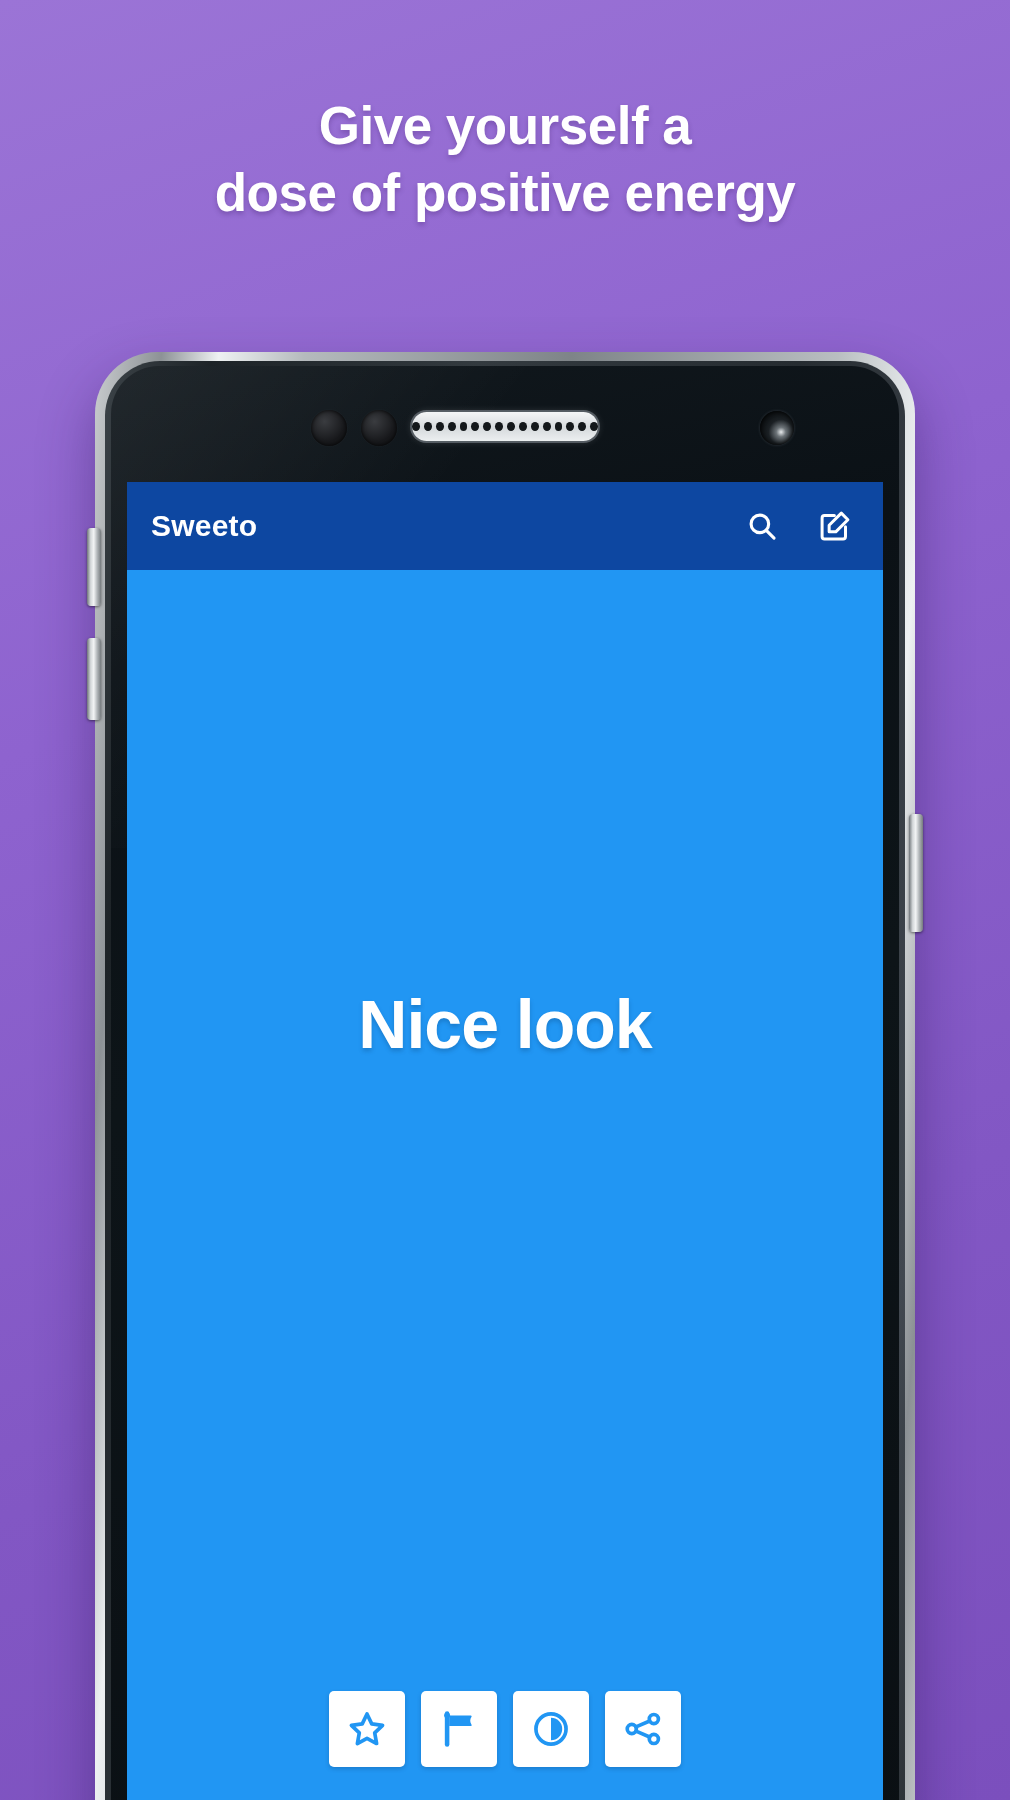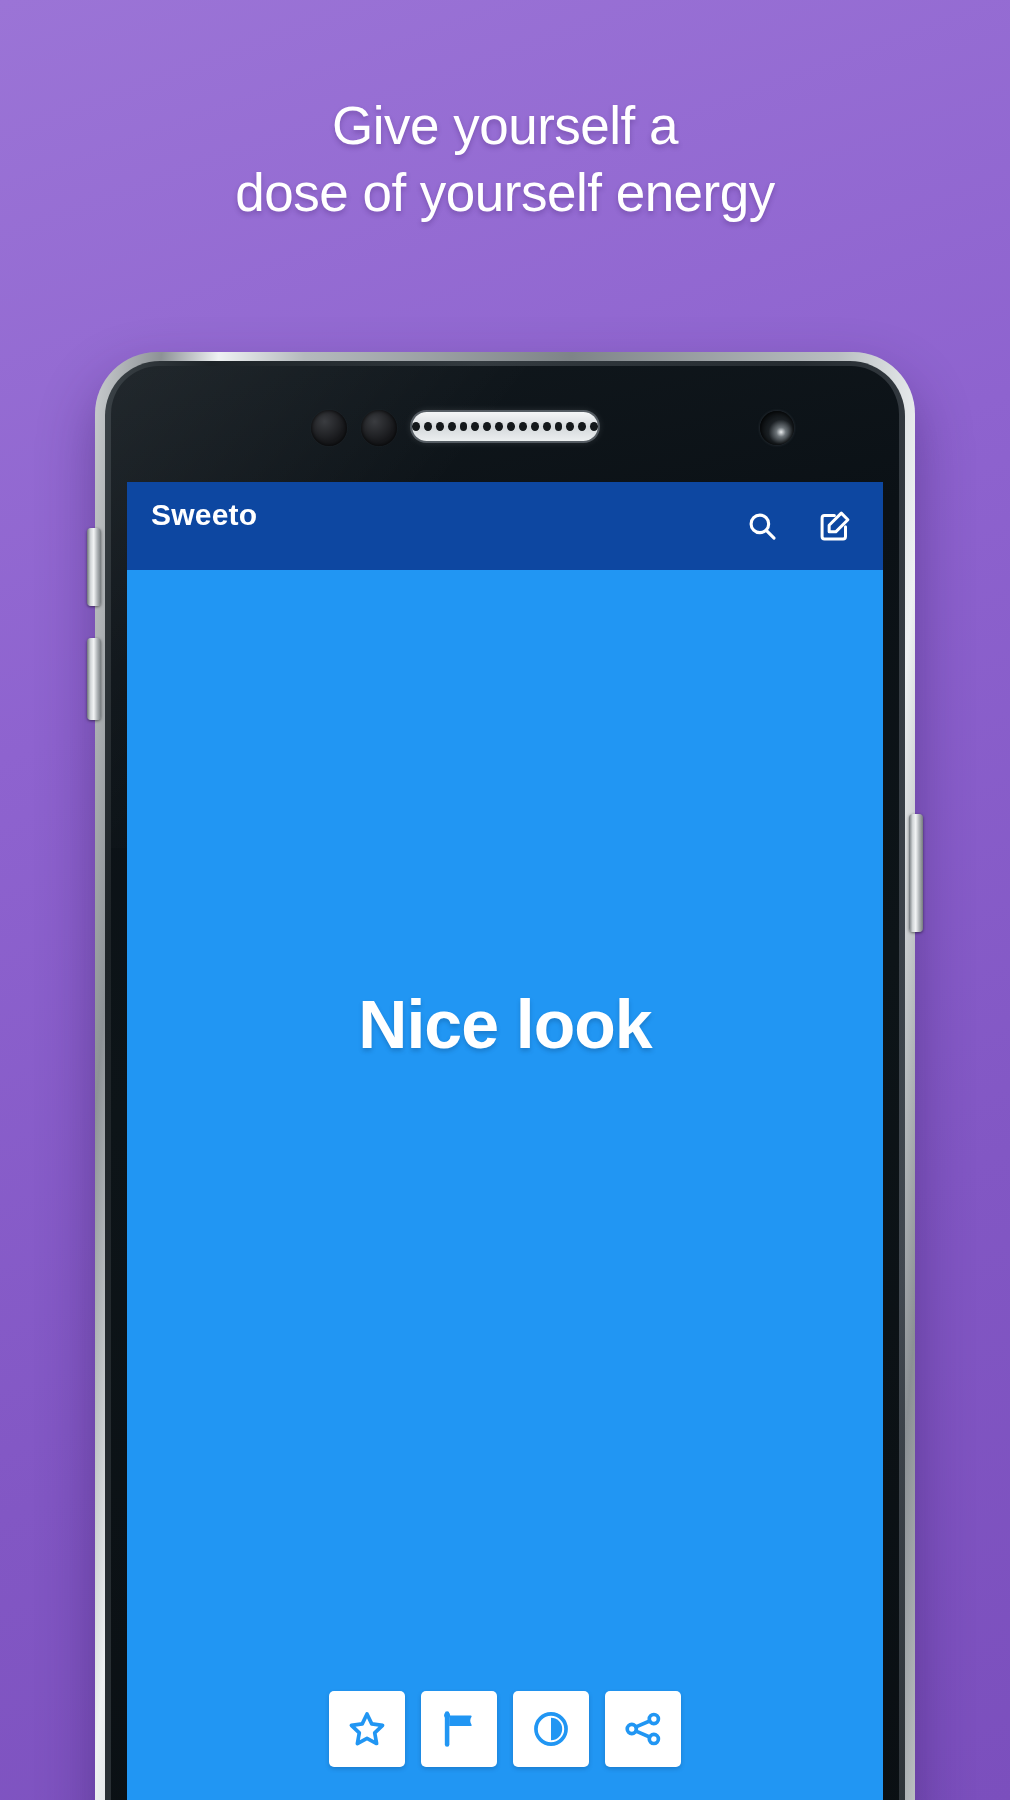--- a/index.html
+++ b/index.html
@@ -7,21 +7,21 @@
   body{
     font-family:"Liberation Sans", sans-serif;
     background: linear-gradient(160deg, #9b74d6 0%, #8e63cf 35%, #8257c4 70%, #7b4fbd 100%);
     position:relative;
   }
 
   
   .headline{
     position:absolute; top:92px; left:0; width:1010px;
     text-align:center; color:#ffffff;
-    font-size:53px; font-weight:normal; line-height:1.27;
+    font-size:53px; font-weight:bold; line-height:1.27;
     letter-spacing:-0.5px;
     text-shadow:0 3px 5px rgba(60,25,100,.30);
   }
   .headline .l2{ display:block; }
 
   
   .phone{
     position:absolute; left:95px; top:352px;
     width:820px; height:1520px;
   }
@@ -85,21 +85,21 @@
 
   
   .screen{
     position:absolute; left:16px; top:116px; right:16px; bottom:0;
     background:#2196f3; overflow:hidden;
   }
 
   
   .appbar{
     height:88px; background:#0d47a1;
-    display:flex; padding:16px 24px;
+    display:flex; align-items:center; padding:16px 24px;
   }
   .appbar-title{
     color:#ffffff; font-size:30px; font-weight:bold; letter-spacing:.2px;
     flex:1;
   }
   .appbar-actions{ display:flex; align-items:center; gap:38px; padding-right:6px; }
   .appbar-actions svg{ display:block; }
 
   
   .content{
@@ -121,21 +121,21 @@
     display:flex; align-items:center; justify-content:center;
     box-shadow:0 2px 4px rgba(0,40,80,.22);
   }
   .action-btn svg{ display:block; }
 </style>
 </head>
 <body>
 
 <div class="headline">
   <span class="l1">Give yourself a</span>
-  <span class="l2">dose of yourself energy</span>
+  <span class="l2">dose of positive energy</span>
 </div>
 
 <div class="phone">
   <div class="phone-outer"></div>
   <div class="phone-mid"></div>
 
   <div class="btn-side vol-up"></div>
   <div class="btn-side vol-dn"></div>
   <div class="btn-side power"></div>
 

